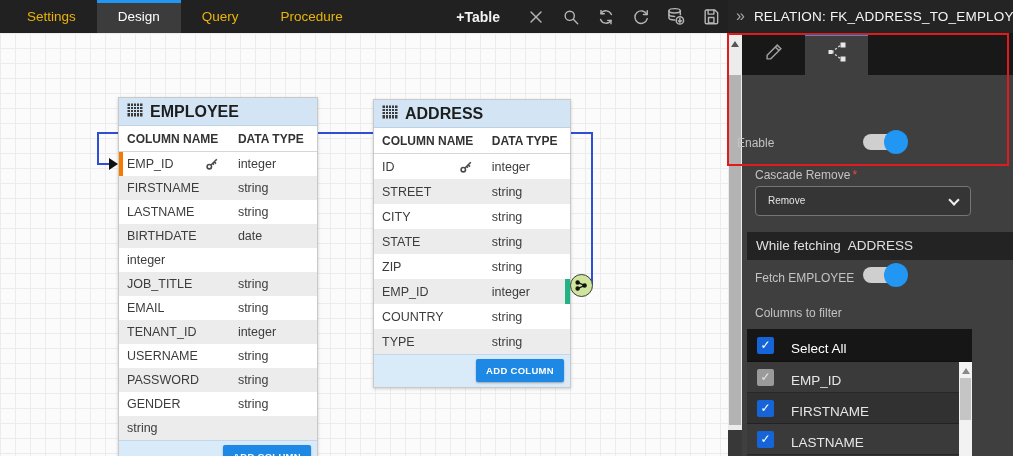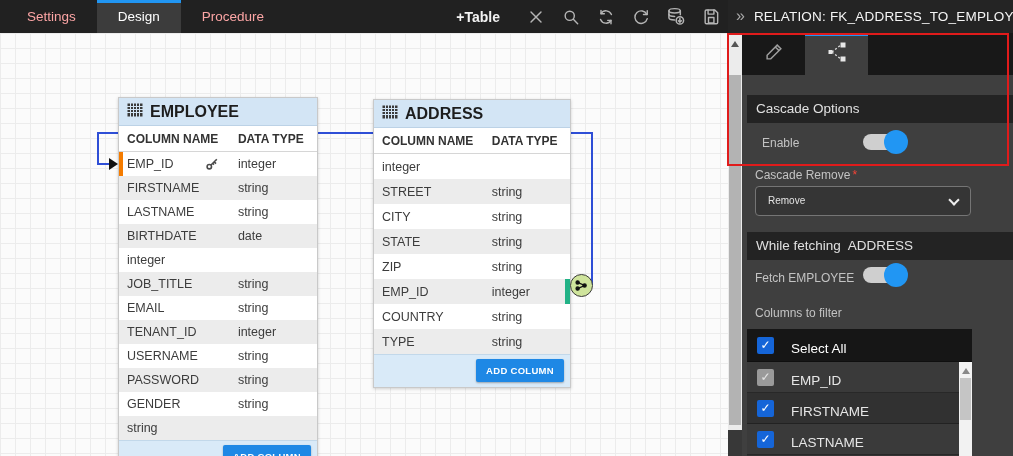--- a/index.html
+++ b/index.html
@@ -2,21 +2,21 @@
 <html><head>
 <meta charset="utf-8">
 <style>
   * { margin:0; padding:0; box-sizing:border-box; }
   html,body { width:1013px; height:456px; overflow:hidden; font-family:"Liberation Sans", sans-serif; background:#fbfbfb; }
   .stage { position:relative; width:1013px; height:456px; overflow:hidden; }
 
   
   .toolbar { position:absolute; left:0; top:0; width:728px; height:33px; background:#212121; display:flex; align-items:stretch; z-index:5; }
   .tb-tabs { display:flex; align-items:stretch; padding-left:6px; }
-  .tb-tab { display:flex; align-items:center; padding:0 21px; font-size:13.5px; color:#fca5a5; cursor:pointer; }
+  .tb-tab { display:flex; align-items:center; padding:0 21px; font-size:13.5px; color:#eab308; cursor:pointer; }
   .tb-tab.active { background:#3c3c3c; color:#fff; box-shadow:inset 0 3px 0 #2196f3; }
   .tb-right { margin-left:auto; display:flex; align-items:center;font-weight:bold; }
   .add-table { color:#f2f2f2; font-size:14px; margin-right:18px; cursor:pointer; }
   .tb-icon { width:35px; height:33px; display:flex; align-items:center; justify-content:center; cursor:pointer; }
   .tb-icon svg { stroke:#b5b5b5; fill:none; stroke-width:1.7; stroke-linecap:round; stroke-linejoin:round; }
 
   
   .panel { position:absolute; left:728px; top:0; width:285px; height:456px; background:#3f3f3f; z-index:6; }
   .panel-header { position:absolute; left:0; top:0; right:0; height:33px; background:#242424; display:flex; align-items:center; }
   .expand-chevron { color:#a8a8a8; font-size:16px; padding:0 9px 2px 8px; cursor:pointer; }
@@ -103,20 +103,23 @@
     <div class="tb-tabs">
 
         <div class="tb-tab">
           <span>Settings</span>
         </div>
 
         <div class="tb-tab active">
           <span>Design</span>
         </div>
 
+        <div class="tb-tab">
+          <span>Query</span>
+        </div>
 
         <div class="tb-tab">
           <span>Procedure</span>
         </div>
       </div>
     <div class="tb-right">
       <span class="add-table">+Table</span>
       <span class="tb-icon">
         <svg width="20" height="20" viewBox="0 0 24 24">
             <path d="M6 6 L18 18 M18 6 L6 18"></path>
@@ -325,20 +328,31 @@
         </span>
         <span class="dt-name">ADDRESS</span>
       </div>
       <div class="dt-colhead">
         <div class="c1">COLUMN NAME</div>
         <div class="c2">DATA TYPE</div>
       </div>
       <div class="dt-rows">
 
           <div class="trow">
+            <div class="c1">
+              <span>ID</span>
+              <span class="key">
+                <svg width="12" height="12" viewBox="0 0 12 12">
+                  <g stroke="#4a4a4a" stroke-width="1.6" fill="none">
+                    <circle cx="3.3" cy="8.7" r="2.2"></circle>
+                    <path d="M5 7 L10.8 1.2 M8.2 3.8 L10 5.6 M6.7 5.3 L8 6.6"></path>
+                  </g>
+                </svg>
+              </span>
+            </div>
             <div class="c2">
               <span>integer</span>
             </div>
           </div>
 
           <div class="trow">
             <div class="c1">
               <span>STREET</span>
 
             </div>
@@ -453,23 +467,22 @@
               <g fill="#e8e8e8">
                 <rect x="3.5" y="10" width="4" height="4"></rect>
                 <rect x="15.5" y="2.5" width="5" height="5"></rect>
                 <rect x="15.5" y="16.5" width="5" height="5"></rect>
               </g>
             </svg>
         </span>
       </div>
     </div>
 
-    <div class="section-header sh-cascade">Cascade Options</div>
-
-    <span class="p-label" style="left:34px; top:136px;">Enable</span>
+
+    <span class="p-label" style="left:9px; top:136px;">Enable</span>
     <div class="toggle on" style="left:135px; top:131px;">
       <div class="track"></div>
         <div class="thumb"></div>
     </div>
 
     <span class="p-label" style="left:27px; top:168px;"><span>Cascade Remove</span><span class="req">*</span></span>
     <div class="select">
       <span>Remove</span>
       <span class="chev"></span>
     </div>

